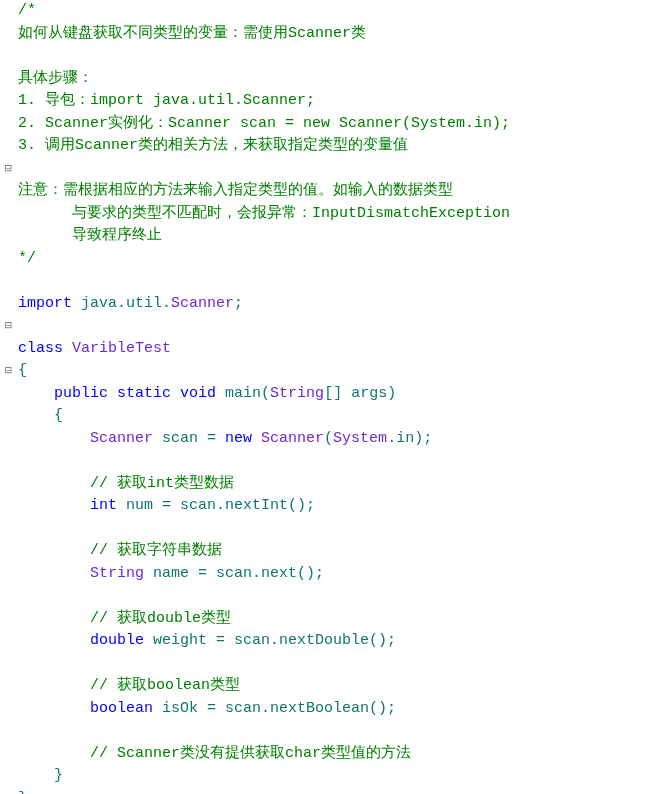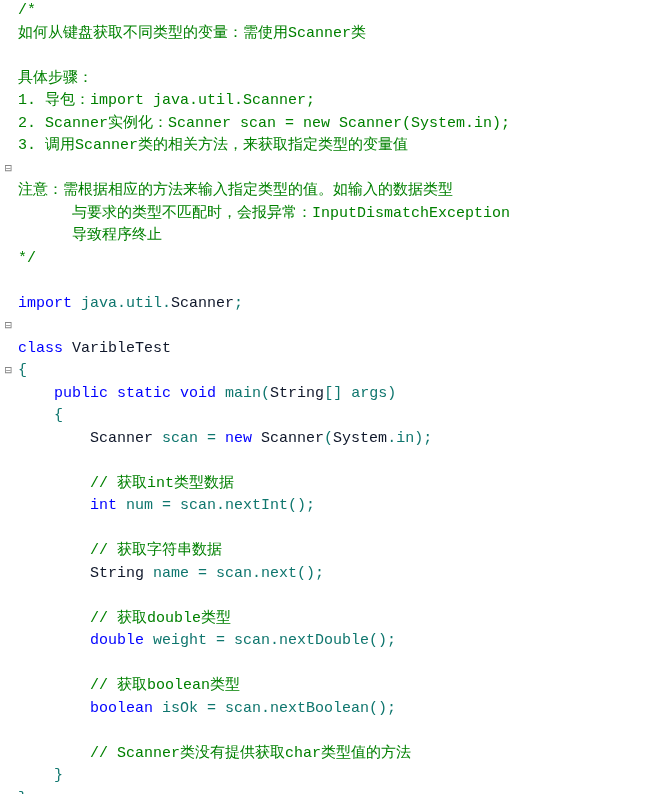--- a/index.html
+++ b/index.html
@@ -33,21 +33,21 @@
     white-space: pre;
     padding-left: 4px;
   }
   .line {
     height: 22.5px;
     line-height: 22.5px;
   }
   .comment { color: #008000; }
   .keyword { color: #0000ff; }
   .ident   { color: #0f766e; }
-  .sys     { color: #0f172a; }
+  .sys     { color: #6d28d9; }
 </style>
 </head>
 <body>
 
 <div class="editor">
   <div class="gutter" id="gutter">
       <div></div>
       <div></div>
       <div></div>
       <div></div>

